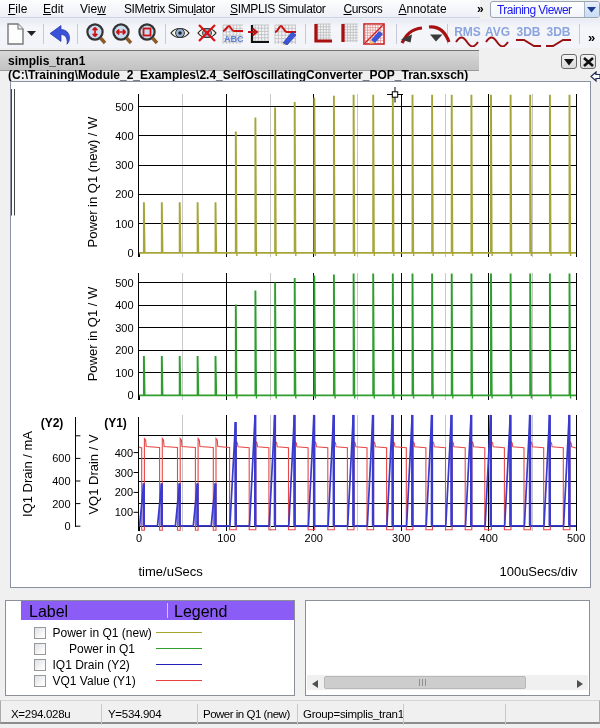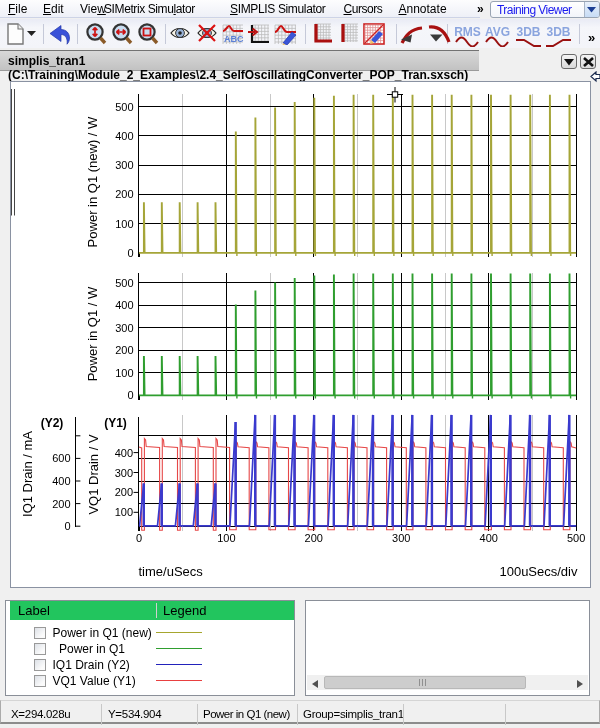--- a/index.html
+++ b/index.html
@@ -7,38 +7,38 @@
 .menubar{left:0;top:0;width:480px;height:18px;background:linear-gradient(#fdfdfe,#eef0f7);border-bottom:1px solid #cdd3e6}
 .menubar span{position:absolute;top:2px;font-size:12px;white-space:pre}
 u{text-decoration:underline}
 .toolbar{left:0;top:19px;width:600px;height:29px;background:linear-gradient(#e9ebf5,#f5f6fa 30%,#f3f4f9)}
 .tsep{position:absolute;top:24px;width:1px;height:20px;background:#c5c9d8}
 .titlebar{left:0;top:50px;width:479px;height:21px;background:linear-gradient(#d8d8d8,#c2c2c2);border-top:1px solid #737373;border-bottom:1px solid #9a9a9a}
 .titlebar b{position:absolute;left:8px;top:3px;font-size:12px;font-weight:bold}
 .tbtn{position:absolute;top:3px;width:16px;height:15px;background:linear-gradient(#f4f4f4,#d9d9d9);border:1px solid #6a6a6a;border-radius:3px;text-align:center}
 .panel{left:10px;top:81px;width:581px;height:507px;background:#fff;border:1px solid #8a92a2}
 .bpanel{background:#fff;border:1px solid #8a8f98;top:600px;height:96px}
-.bhead{position:absolute;top:0;left:4px;right:0;height:19px;background:#22c55e;font-size:13px}
+.bhead{position:absolute;top:0;left:15px;right:0;height:19px;background:#8b5cf6;font-size:16px}
 .bhead span{position:absolute;top:2px}
 .chk{position:absolute;width:12px;height:12px;border:1px solid #999;background:linear-gradient(135deg,#dde1e7,#fbfbfb 75%)}
 .lrow{position:absolute;left:0;font-size:12px;white-space:pre}
 .lline{position:absolute;width:46px;height:0;border-top:1.6px solid}
 .statusbar{left:0;top:700px;width:600px;height:24px;background:#f0f0f0;border-top:1px solid #d5d5d5;border-bottom:2px solid #8c8c8c;border-left:1px solid #ababab;border-right:1px solid #ababab}
 .statusbar span{position:absolute;top:7px;font-size:11.5px;letter-spacing:-0.3px;white-space:pre}
 .ssep{position:absolute;top:3px;width:1px;height:21px;background:#c8c8c8}
 svg{display:block}
 .icon{position:absolute;top:23px}
 </style></head>
 <body>
 
 <div class="abs menubar">
 <span style="left:8px"><u>F</u>ile</span>
 <span style="left:43px"><u>E</u>dit</span>
 <span style="left:80px">Vie<u>w</u></span>
-<span style="left:104px;letter-spacing:-0.4px">SIMetrix Simu<u>l</u>ator</span>
+<span style="left:124px;letter-spacing:-0.4px">SIMetrix Simu<u>l</u>ator</span>
 <span style="left:230px;letter-spacing:-0.35px"><u>S</u>IMPLIS Simulator</span>
 <span style="left:343.5px;letter-spacing:-0.45px"><u>C</u>ursors</span>
 <span style="left:398.5px"><u>A</u>nnotate</span>
 <span style="left:477px;font-weight:bold">»</span>
 </div>
 <div class="abs" style="left:490px;top:1px;width:110px;height:17px;background:linear-gradient(#fff,#f2f5fa);border:1px solid #99a4b3;border-radius:3px">
   <span style="position:absolute;left:6px;top:1px;color:#1a1aee;font-size:12px;letter-spacing:-0.55px">Training Viewer</span>
   <span style="position:absolute;right:0;top:0;width:15px;height:15px;background:linear-gradient(#e8f0fb,#c7dcf5);border-left:1px solid #a8b5c6;border-radius:0 2px 2px 0"></span>
   <svg style="position:absolute;right:3px;top:5px" width="9" height="6">
       <path d="M0,0 L9,0 L4.5,5.5 Z" fill="#1c3f94"></path>
@@ -232,21 +232,21 @@
 <div class="abs bpanel" style="left:5px;width:290px">
   <div class="bhead">
       <span style="left:8px">Label</span>
       <span style="left:153px">Legend</span>
   <span style="position:absolute;left:146px;top:2px;width:1px;height:15px;background:#d0d0d0"></span>
     </div>
   <div class="chk" style="left:27.5px;top:26px"></div>
     <div class="lrow" style="left:46.5px;top:25px">Power in Q1 (new)</div>
     <div class="lline" style="left:150px;top:31px;border-color:#a6a62e"></div>
   <div class="chk" style="left:27.5px;top:42px"></div>
-    <div class="lrow" style="left:53px;top:41px">Power in Q1</div>
+    <div class="lrow" style="left:63px;top:41px">Power in Q1</div>
     <div class="lline" style="left:150px;top:47px;border-color:#2f9e2f"></div>
   <div class="chk" style="left:27.5px;top:58px"></div>
     <div class="lrow" style="left:46.5px;top:57px">IQ1 Drain (Y2)</div>
     <div class="lline" style="left:150px;top:63px;border-color:#2222bb"></div>
   <div class="chk" style="left:27.5px;top:74px"></div>
     <div class="lrow" style="left:46.5px;top:73px">VQ1 Value (Y1)</div>
     <div class="lline" style="left:150px;top:79px;border-color:#e84040"></div>
 </div>
 
 <div class="abs bpanel" style="left:305px;width:285px">

